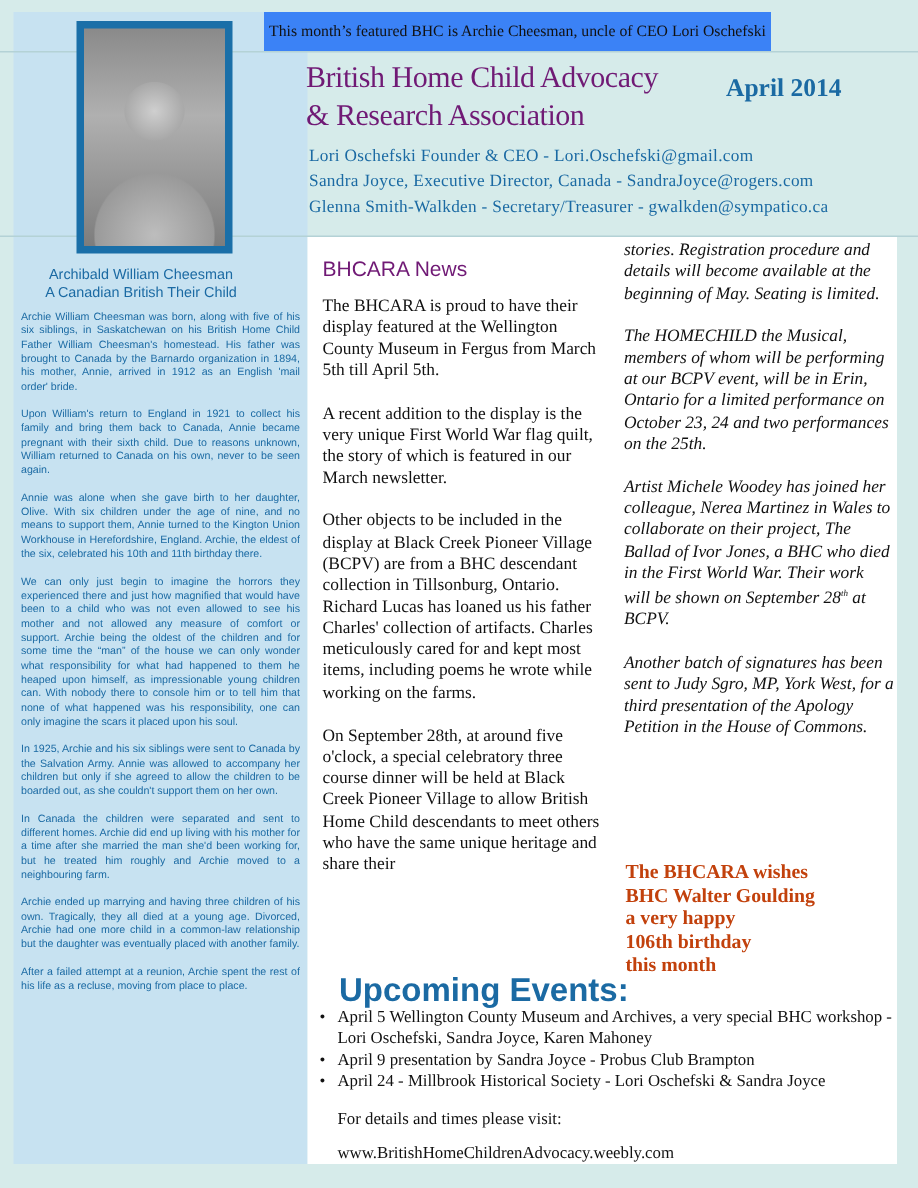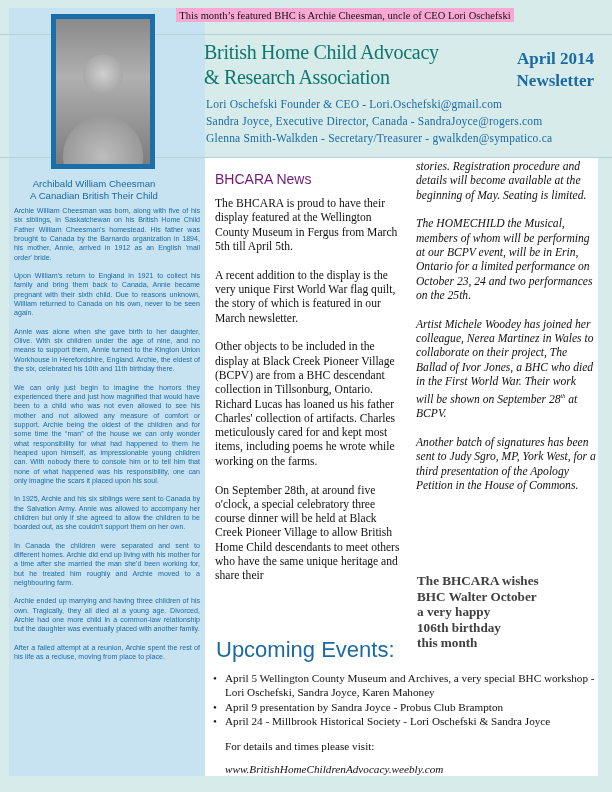--- a/index.html
+++ b/index.html
@@ -13,41 +13,41 @@
     position: absolute; left: 9px; top: 8px; width: 196px; height: 768px;
     background: #c7e2f1;
   }
   .header-line {
     position: absolute; left: 0; top: 34px; width: 612px; height: 1px; background: #b4d2d6;
   }
   .header-line2 {
     position: absolute; left: 0; top: 157px; width: 612px; height: 1px; background: #b4d2d6;
   }
   .featured {
-    position: absolute; left: 176px; top: 8px; width: 338px; height: 14px;
-    background: #f9a8d4; color: #111; font-size: 10.5px;
+    position: absolute; left: 176px; top: 8px; width: 338px; height: 26px;
+    background: #3b82f6; color: #111; font-size: 10.5px;
     display: flex; align-items: center; justify-content: center; text-align: center;
   }
   .photo-frame {
     position: absolute; left: 51px; top: 14px; width: 104px; height: 155px;
     background: #1a6fa8; padding: 0; box-sizing: border-box;
   }
   .photo {
     position: absolute; left: 5px; top: 5px; width: 94px; height: 145px;
     background: radial-gradient(ellipse 35% 22% at 50% 38%, #cfcfcf 0%, #a9a9a9 60%, transparent 62%),
                 radial-gradient(ellipse 60% 40% at 50% 95%, #bdbdbd 0%, #9a9a9a 70%, transparent 72%),
                 linear-gradient(180deg, #8a8a8a 0%, #b0b0b0 40%, #7d7d7d 100%);
   }
   .org-name {
     position: absolute; left: 204px; top: 40px; width: 250px;
-    color: #0f766e; font-size: 20px; line-height: 25px; font-family: "Liberation Serif", serif;
+    color: #701a75; font-size: 20px; line-height: 25px; font-family: "Liberation Serif", serif;
     letter-spacing: -0.3px;
   }
   .issue {
-    position: absolute; left: 484px; top: 48px; width: 110px; text-align: right;
+    position: absolute; left: 484px; top: 48px; width: 110px; text-align: left;
     color: #1b6aa3; font-size: 17px; line-height: 22px; font-weight: bold;
   }
   .contacts {
     position: absolute; left: 206px; top: 96px; width: 400px;
     color: #1b6aa3; font-size: 11.5px; line-height: 17px; letter-spacing: 0.2px;
   }
   .contacts div { white-space: nowrap; }
   .caption {
     position: absolute; left: 10px; top: 178px; width: 168px; text-align: center;
     color: #1b6aa3; font-family: "Liberation Sans", sans-serif; font-size: 9.6px; line-height: 12px;
@@ -70,34 +70,34 @@
     position: absolute; left: 215px; top: 197px; width: 188px;
     color: #111; font-size: 11.6px; line-height: 14.3px;
   }
   .col-right {
     position: absolute; left: 416px; top: 160px; width: 180px;
     color: #111; font-size: 11.6px; line-height: 14.3px; font-style: italic;
   }
   .col-mid p, .col-right p { margin: 0 0 14.5px 0; }
   .birthday {
     position: absolute; left: 417px; top: 573px; width: 180px;
-    color: #404040; font-weight: bold; font-size: 13.2px; line-height: 15.6px;
+    color: #c2410c; font-weight: bold; font-size: 13.2px; line-height: 15.6px;
   }
   .events-title {
     position: absolute; left: 216px; top: 637px;
     color: #1b6aa3; font-family: "Liberation Sans", sans-serif; font-size: 22px; line-height: 26px;
   }
   .events {
     position: absolute; left: 213px; top: 671px; width: 385px; margin: 0; padding: 0;
     list-style: none; color: #111; font-size: 11.2px; line-height: 14.3px;
   }
   .events li { position: relative; padding-left: 12px; }
   .events li .bullet { position: absolute; left: 0; top: 0; }
   .details { position: absolute; left: 225px; top: 739px; color: #111; font-size: 11.2px; line-height: 14px; }
-  .website { position: absolute; left: 225px; top: 762px; color: #111; font-size: 11.2px; line-height: 14px; font-style: italic; }
+  .website { position: absolute; left: 225px; top: 762px; color: #111; font-size: 11.2px; line-height: 14px; }
 </style>
 </head>
 <body>
 
 <div class="band-top"></div>
 <div class="sidebar"></div>
 <div class="header-line"></div>
 <div class="header-line2"></div>
 
 <div class="featured">
@@ -108,21 +108,20 @@
   <div class="photo" title="Archibald William Cheesman as a young boy"></div>
 </div>
 
 <div class="org-name">
   <div>British Home Child Advocacy</div>
   <div>&amp; Research Association</div>
 </div>
 
 <div class="issue">
   <div>April 2014</div>
-  <div>Newsletter</div>
 </div>
 
 <div class="contacts">
   <div>Lori Oschefski Founder &amp; CEO - Lori.Oschefski@gmail.com</div>
   <div>Sandra Joyce, Executive Director, Canada - SandraJoyce@rogers.com</div>
   <div>Glenna Smith-Walkden - Secretary/Treasurer - gwalkden@sympatico.ca</div>
 </div>
 
 <div class="caption">
   <div>Archibald William Cheesman</div>
@@ -153,27 +152,27 @@
 
 <div class="col-right">
   <p>stories. Registration procedure and details will become available at the beginning of May. Seating is limited.</p>
   <p>The HOMECHILD the Musical, members of whom will be performing at our BCPV event, will be in Erin, Ontario for a limited performance on October 23, 24 and two performances on the 25th.</p>
   <p><span>Artist Michele Woodey has joined her colleague, Nerea Martinez in Wales to collaborate on their project, The Ballad of Ivor Jones, a BHC who died in the First World War. Their work will be shown on September 28</span><sup style="font-size:6px">th</sup><span> at BCPV.</span></p>
   <p>Another batch of signatures has been sent to Judy Sgro, MP, York West, for a third presentation of the Apology Petition in the House of Commons.</p>
 </div>
 
 <div class="birthday">
   <div>The BHCARA wishes</div>
-  <div>BHC Walter October</div>
+  <div>BHC Walter Goulding</div>
   <div>a very happy</div>
   <div>106th birthday</div>
   <div>this month</div>
 </div>
 
-<h2 class="events-title" style="margin:0;font-weight:normal;">Upcoming Events:</h2>
+<h2 class="events-title" style="margin:10px;font-weight:bold;">Upcoming Events:</h2>
 
 <ul class="events">
   <li><span class="bullet">•</span><span>April 5  Wellington County Museum and Archives, a very special BHC workshop  - Lori Oschefski, Sandra Joyce, Karen Mahoney</span></li>
   <li><span class="bullet">•</span><span>April 9 presentation by  Sandra Joyce - Probus Club Brampton</span></li>
   <li><span class="bullet">•</span><span>April 24 - Millbrook Historical Society - Lori Oschefski &amp; Sandra Joyce</span></li>
 </ul>
 
 <div class="details">For details and times please visit:</div>
 <div class="website">www.BritishHomeChildrenAdvocacy.weebly.com</div>
 

